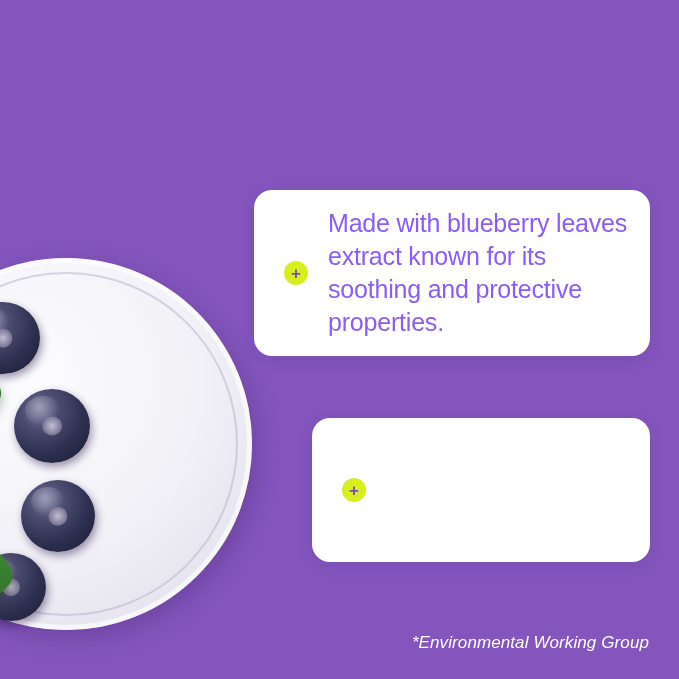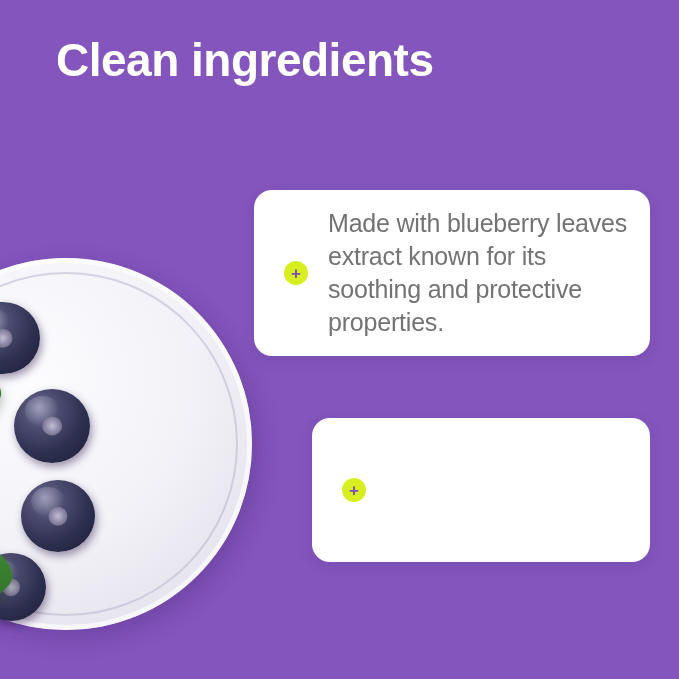--- a/index.html
+++ b/index.html
@@ -173,21 +173,21 @@
     justify-content: center;
     color: #7b4fb5;
     font-size: 17px;
     font-weight: bold;
     line-height: 1;
     margin-left: 30px;
   }
   .card-text {
     margin-left: 20px;
     margin-right: 18px;
-    color: #737373;
+    color: #8b5cf6;
     font-size: 25px;
     line-height: 33px;
     letter-spacing: -0.2px;
   }
 
   
   .footnote {
     position: absolute;
     right: 30px;
     bottom: 26px;
@@ -195,21 +195,20 @@
     font-size: 17px;
     font-style: italic;
     letter-spacing: 0.1px;
   }
 </style>
 </head>
 <body>
 
 <div class="canvas">
 
-  <div class="headline">Clean ingredients</div>
 
   <div class="photo">
     <div class="dish-shadow"></div>
     <div class="dish"></div>
     <div class="dish-inner-rim"></div>
     <div class="dish-rim"></div>
 
     <div class="berry b1">
         <span class="dust"></span>
       </div>
@@ -235,13 +234,14 @@
 
   <div class="card card-1">
     <div class="plus-badge">+</div>
     <div class="card-text">Made with blueberry leaves extract known for its soothing and protective properties.</div>
   </div>
 
   <div class="card card-2">
     <div class="plus-badge">+</div>
   </div>
 
+  <div class="footnote">*Environmental Working Group</div>
 </div>
 
 </body></html>

